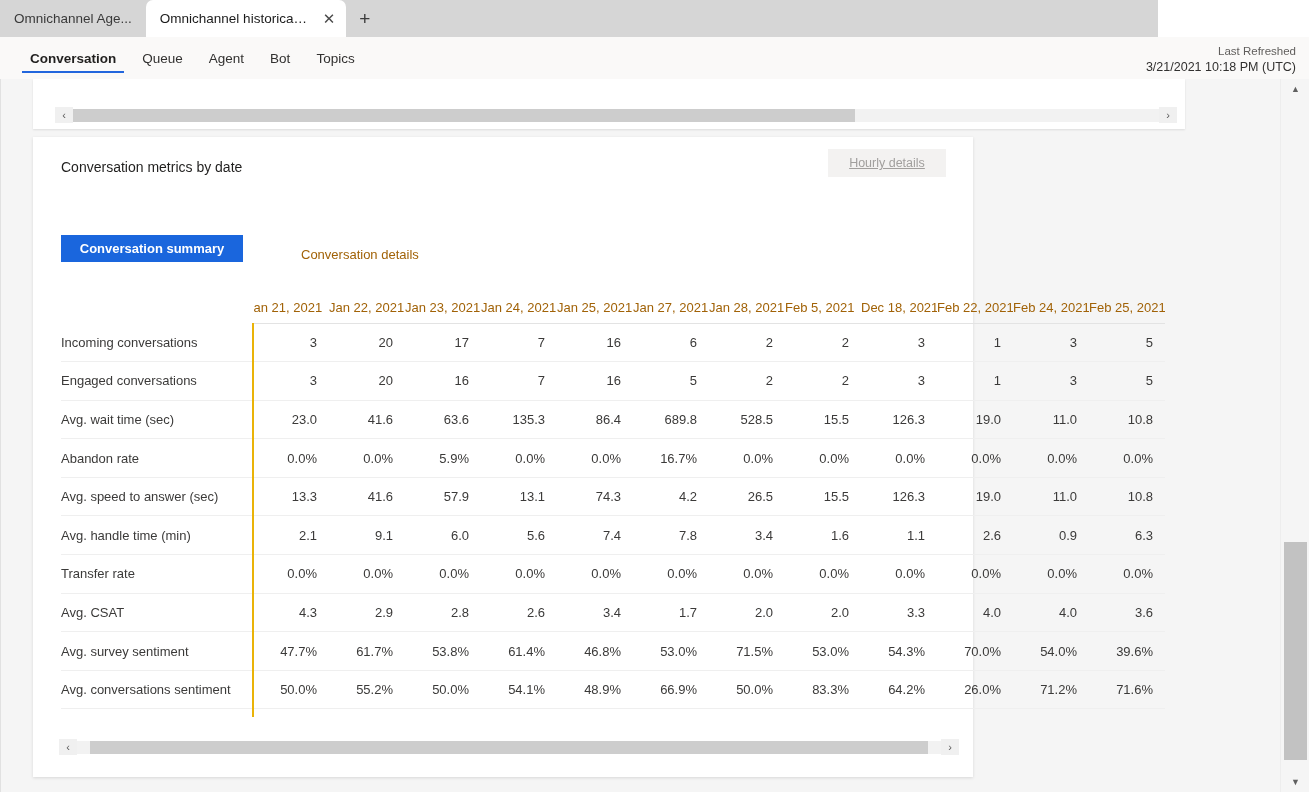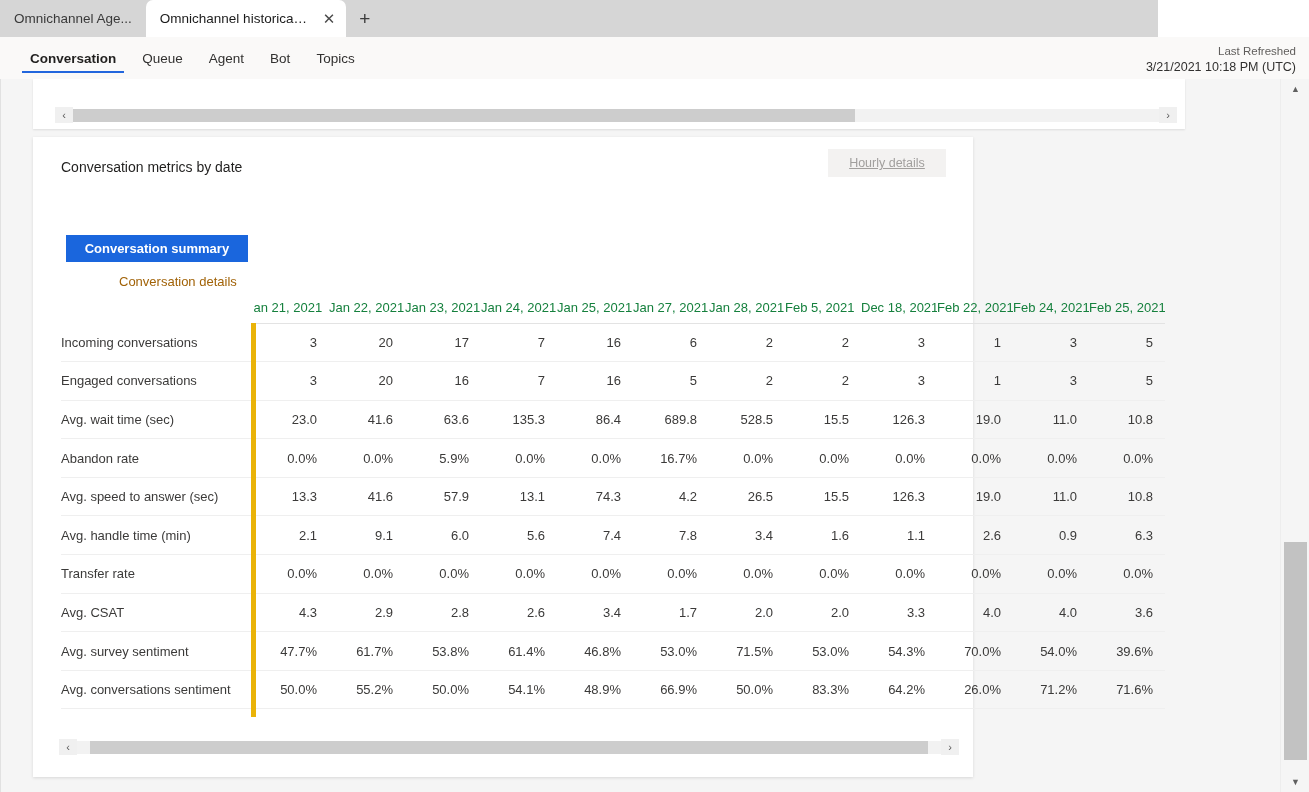--- a/index.html
+++ b/index.html
@@ -107,21 +107,21 @@
     width: 118px; height: 28px; background: #f3f2f1;
     color: #a19f9d; font-size: 12.5px;
     display: flex; align-items: center; justify-content: center;
     border: none;
     text-decoration: underline;
   }
 
   
   .pivots {
     position: absolute; left: 28px; top: 98px;
-    display: flex; align-items: center; flex-direction: column;
+    display: flex; align-items: center;
   }
   .pivot {
     height: 27px; display: flex; align-items: center; justify-content: center;
     font-size: 13px; padding: 0 16px;
   }
   .pivot.active { background: #1a66dd; color: #ffffff; font-weight: bold; min-width: 182px; }
   .pivot.idle   { background: transparent; color: #a16207; margin-left: 42px; align-items: flex-end; }
 
   
   .table-wrap {
@@ -132,28 +132,28 @@
     border-collapse: collapse; table-layout: fixed;
     width: 1160px; margin-left: -56px;
   }
   table.metrics th, table.metrics td {
     font-size: 13px; color: #3b3a39;
     font-weight: normal; height: 38.6px; padding: 0 12px 0 0;
     white-space: nowrap; overflow: hidden;
   }
   table.metrics thead th {
     height: 46px; vertical-align: bottom; padding-bottom: 8px;
-    text-align: right; color: #15803d;
+    text-align: right; color: #a16207;
     border-bottom: 1px solid #e3e3e3;
   }
   table.metrics thead th.rowhead { border-bottom: 1px solid #ffffff; }
   table.metrics td { text-align: right; border-bottom: 1px solid #efefef; }
   table.metrics td.rowhead {
     text-align: left; padding-left: 56px; padding-right: 8px;
-    color: #3b3a39; border-right: 5px solid #eab308;
+    color: #3b3a39; border-right: 2px solid #eab308;
   }
   table.metrics th.rowhead {
     text-align: left; padding-left: 56px;
     border-right: 1px solid #ffffff;
   }
   col.c-label { width: 248px; }
   col.c-data  { width: 76px; }
 
   
   .hscroll-bottom {

